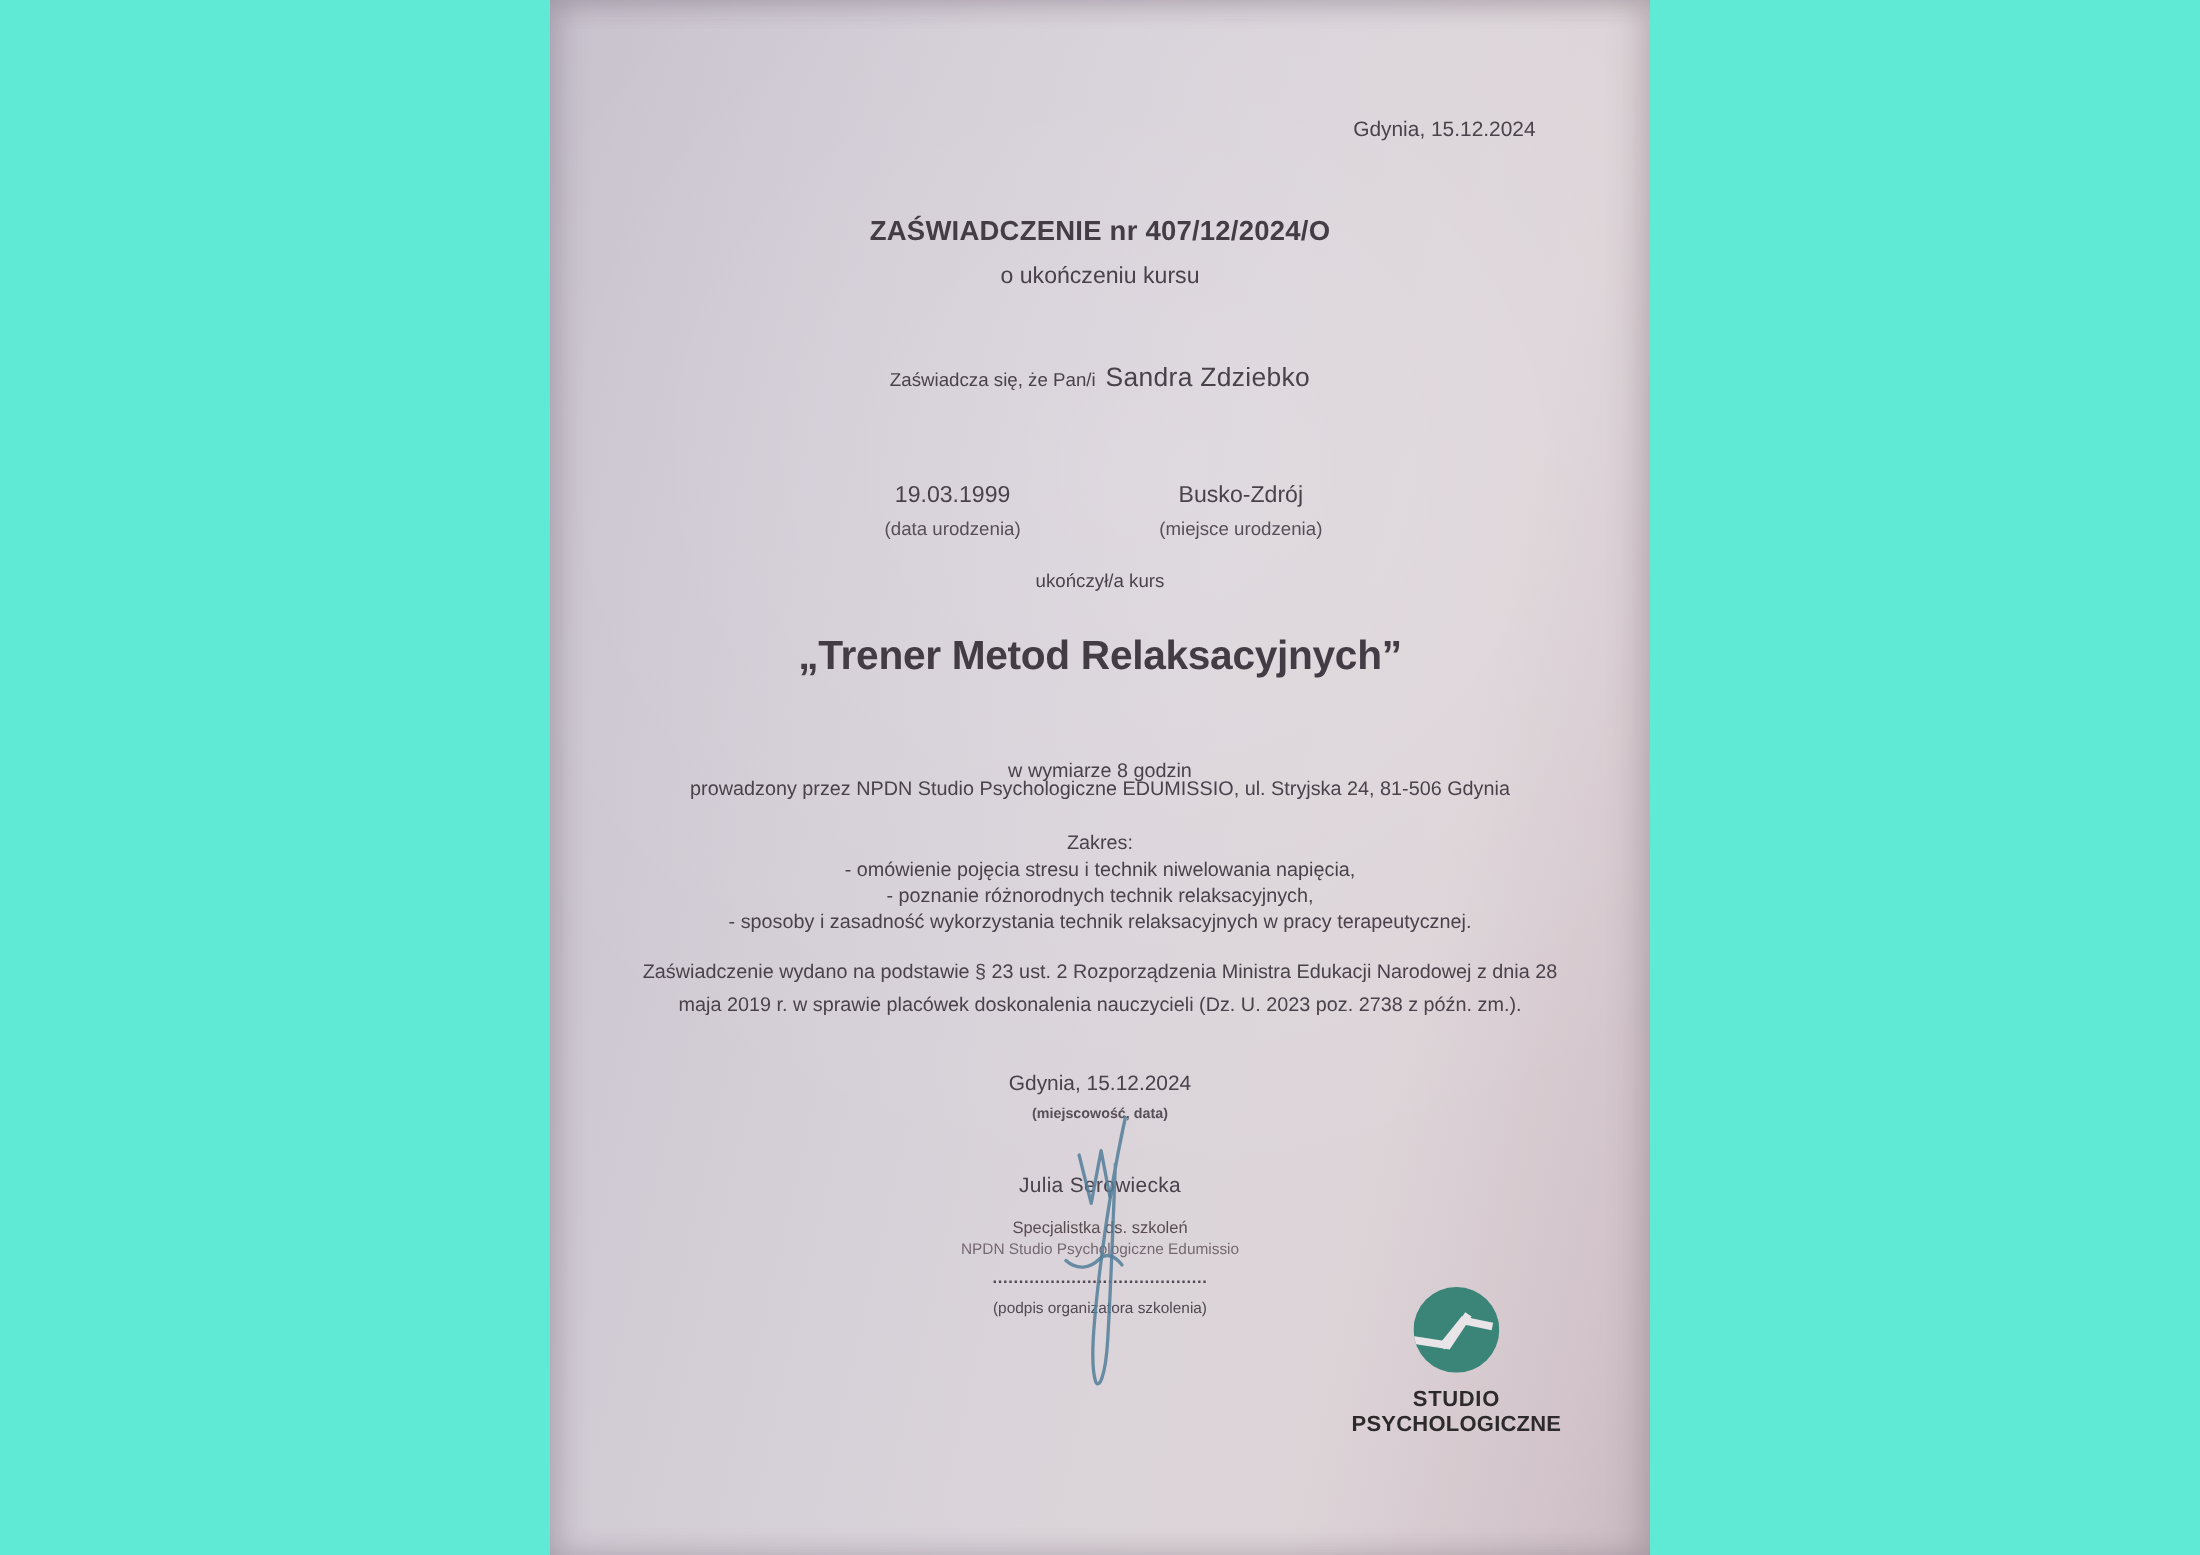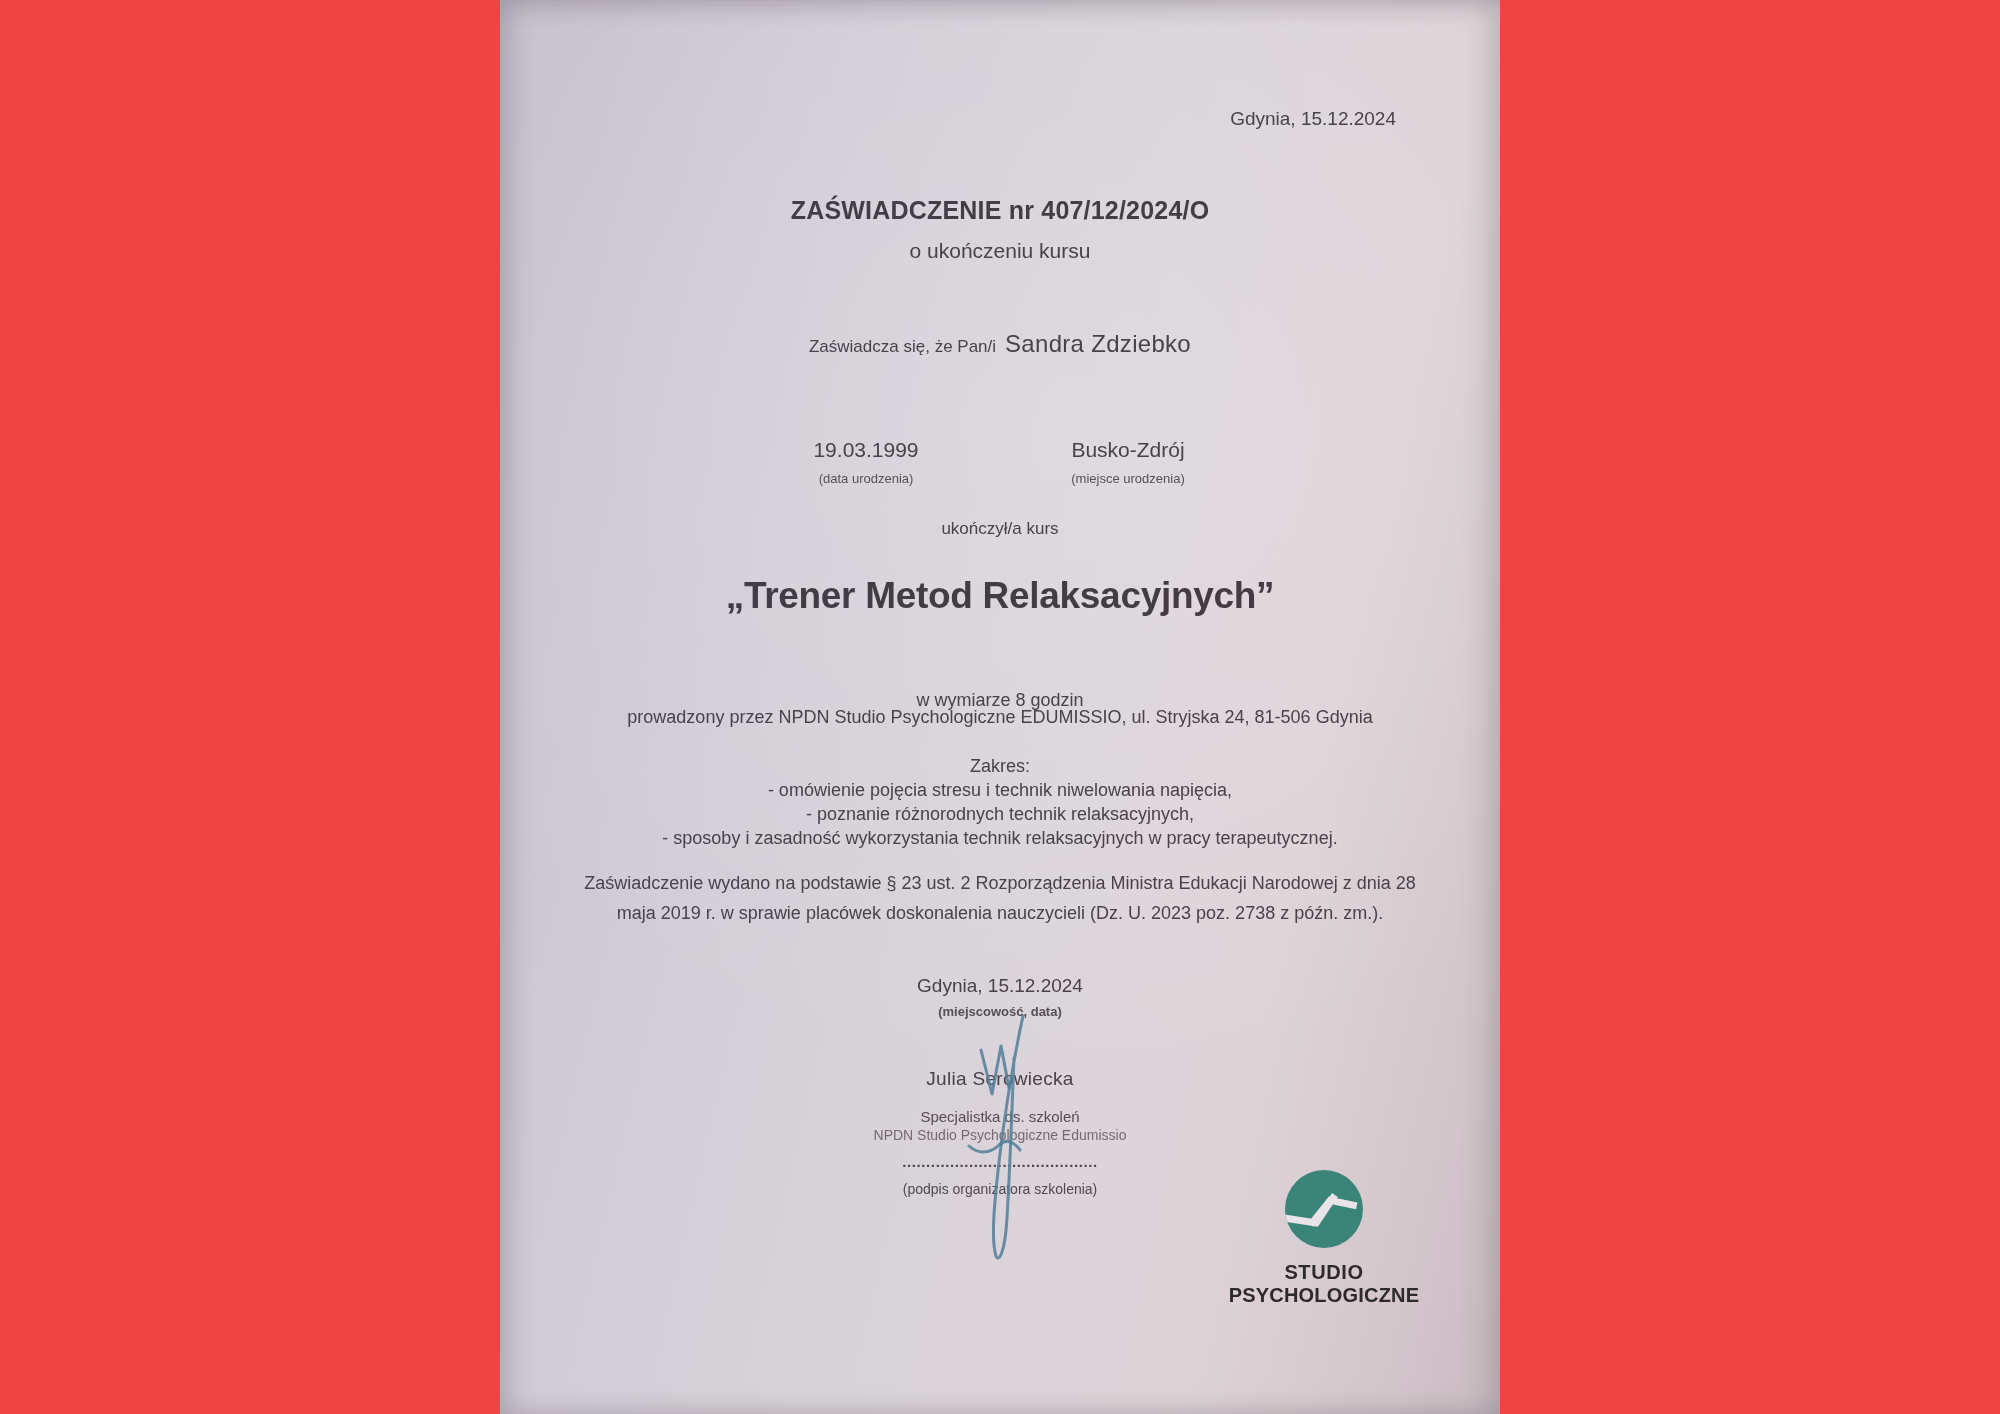--- a/index.html
+++ b/index.html
@@ -4,21 +4,21 @@
 <style>
   html, body {
     margin: 0; padding: 0;
     background: #ffffff;
     font-family: "Liberation Sans", sans-serif;
   }
   .stage {
     position: relative;
     width: 2000px;
     height: 1414px;
-    background: #ef4444;
+    background: #5eead4;
     overflow: hidden;
   }
   
   .sheet {
     position: absolute;
     left: 500px; top: 0;
     width: 1000px; height: 1414px;
     background:
       radial-gradient(120% 80% at 55% 30%, rgba(255,255,255,0.16), rgba(255,255,255,0) 60%),
       linear-gradient(103deg, #c7c1cd 0%, #d3cdd6 30%, #dad4da 55%, #ddd4d8 75%, #d2c4ca 92%, #c9bac1 100%);
@@ -49,21 +49,21 @@
   .certify .name { font-size: 24px; letter-spacing: 0.3px; }
 
   .caption { font-size: 13px; color: #574f57; }
   .caption-name { top: 368px; }
 
   .birth-col { position: absolute; width: 220px; text-align: center; }
   .birth-value { font-size: 21px; }
   .col-date { left: 256px; }
   .col-place { left: 518px; }
   .row-values { top: 438px; }
-  .row-captions { top: 471px; font-size: 13px; color: #574f57; }
+  .row-captions { top: 471px; font-size: 17px; color: #574f57; }
 
   .completed { top: 519px; font-size: 17px; }
   .course-title {
     top: 575px; font-size: 37px; font-weight: 700;
     letter-spacing: -0.3px; color: #443c45;
   }
   .duration { top: 690px; font-size: 18px; }
   .provider { top: 707px; font-size: 18px; }
 
   .scope { top: 754px; font-size: 18px; line-height: 24px; }

